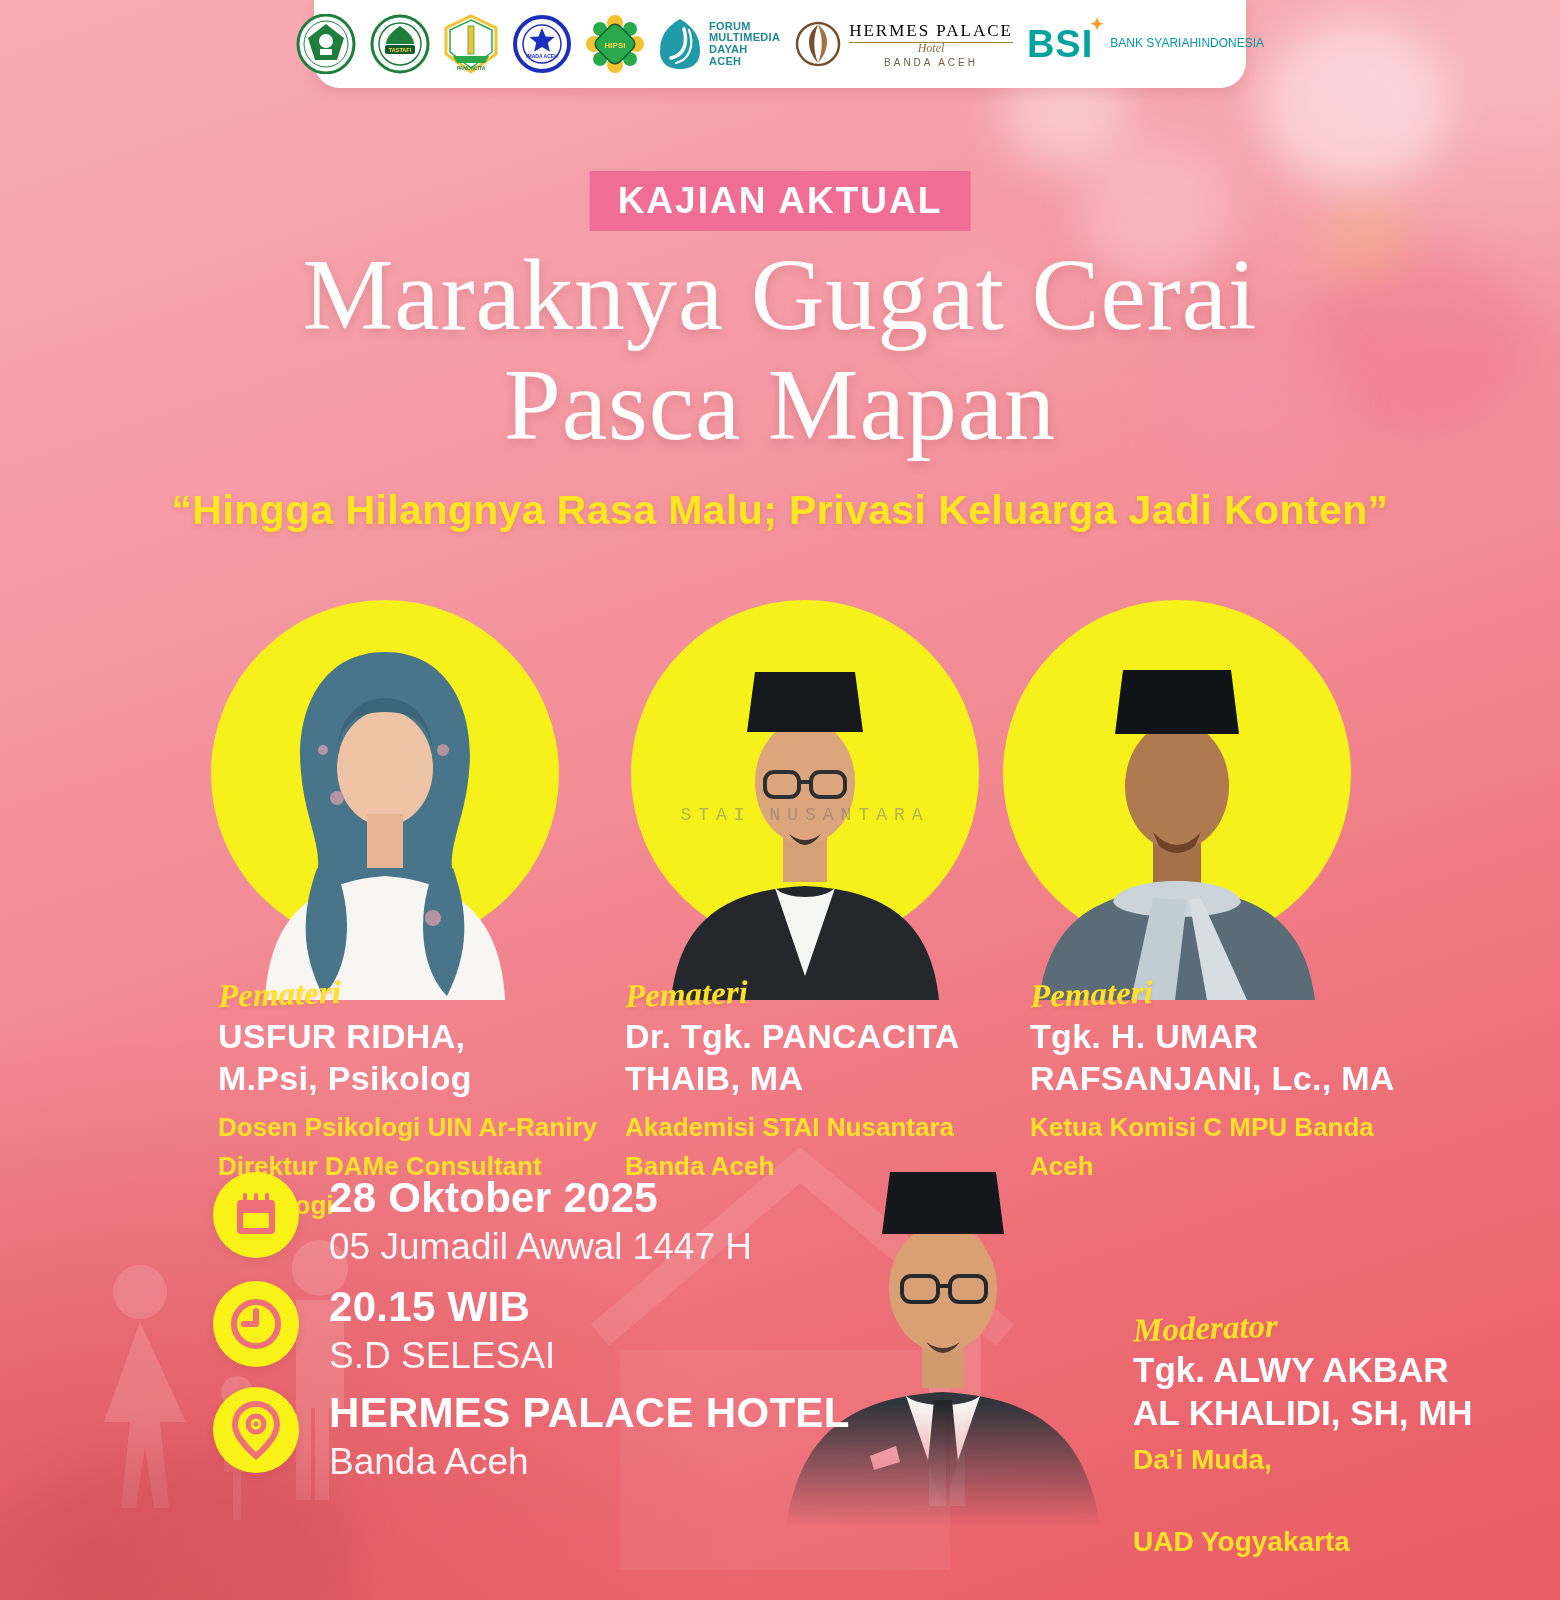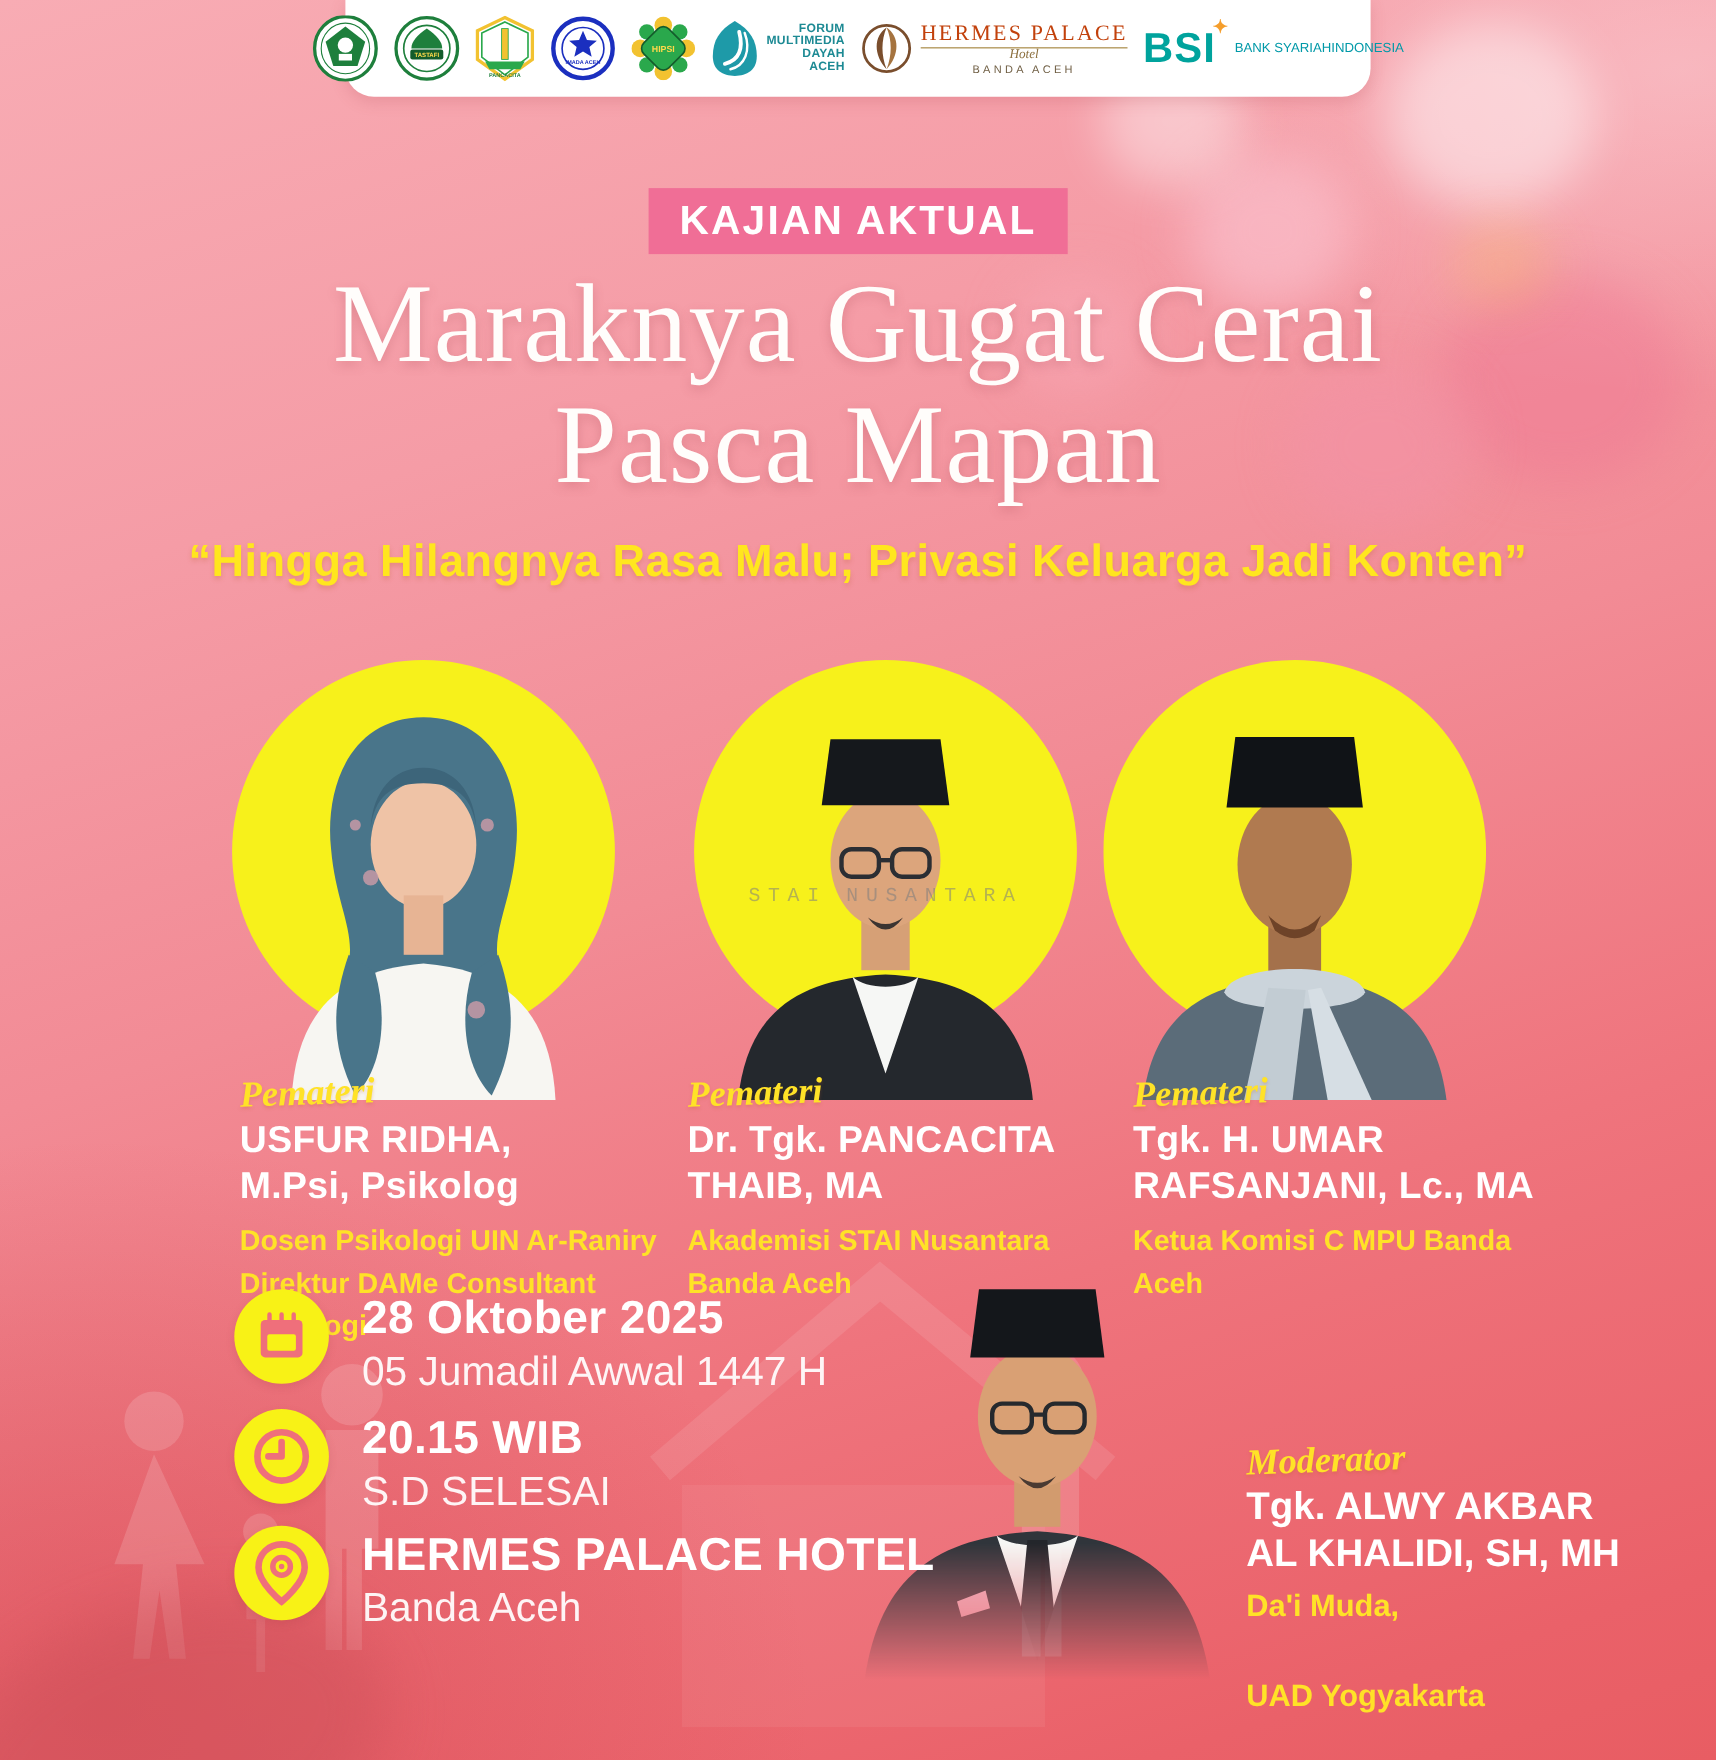--- a/index.html
+++ b/index.html
@@ -31,23 +31,23 @@
     background:rgba(205,80,88,.45); border-radius:50%; filter:blur(26px); transform:rotate(-18deg); }
 
   
   .logo-bar{
     position:absolute; left:314px; top:0; width:932px; height:88px;
     background:#fff; border-radius:0 0 26px 26px;
     display:flex; align-items:center; justify-content:center; gap:14px; padding:0 22px;
     box-shadow:0 4px 14px rgba(170,60,70,.18); z-index:6;
   }
   .logo{ display:flex; align-items:center; gap:7px; flex:0 0 auto; }
-  .forum-text{ display:flex; flex-direction:column; line-height:1.05; font-size:11px; font-weight:700; color:#1D8A94; letter-spacing:.3px;text-align:right; }
+  .forum-text{ display:flex; flex-direction:column; line-height:1.05; font-size:11px; font-weight:700; color:#1D8A94; letter-spacing:.3px; }
   .hermes-text{ display:flex; flex-direction:column; align-items:center; }
-  .hermes-name{ font-family:"Liberation Serif", serif; font-size:20px; letter-spacing:2px; color:#c2410c; border-bottom:1px solid #A07F36; padding-bottom:1px; white-space:nowrap; }
+  .hermes-name{ font-family:"Liberation Serif", serif; font-size:17px; letter-spacing:2px; color:#000000; border-bottom:1px solid #A07F36; padding-bottom:1px; white-space:nowrap; }
   .hermes-script{ font-family:"Liberation Serif", serif; font-style:italic; font-size:12px; color:#8B6E3C; margin-top:-2px; }
   .hermes-city{ font-size:10px; letter-spacing:3px; color:#6E5D42; margin-top:1px; }
   .bsi-abbr{ position:relative; font-size:38px; font-weight:800; color:#00A39D; letter-spacing:1px; line-height:1; }
   .bsi-star{ position:absolute; top:-9px; right:-12px; color:#F59E2C; font-size:17px; }
   .bsi-text{ display:flex; flex-direction:row; font-size:12px; line-height:1.15; color:#0099A8; font-weight:500; margin-left:10px; }
 
   
   .badge{
     position:absolute; top:171px; left:50%; transform:translateX(-50%);
     background:#F06E96; color:#fff; font-size:37px; font-weight:800; letter-spacing:2px;

